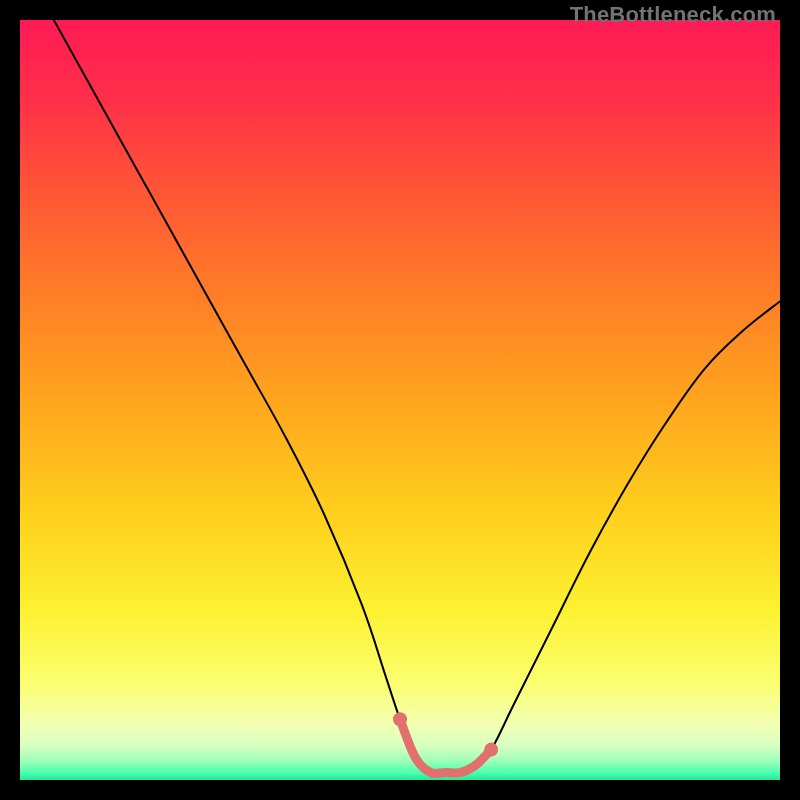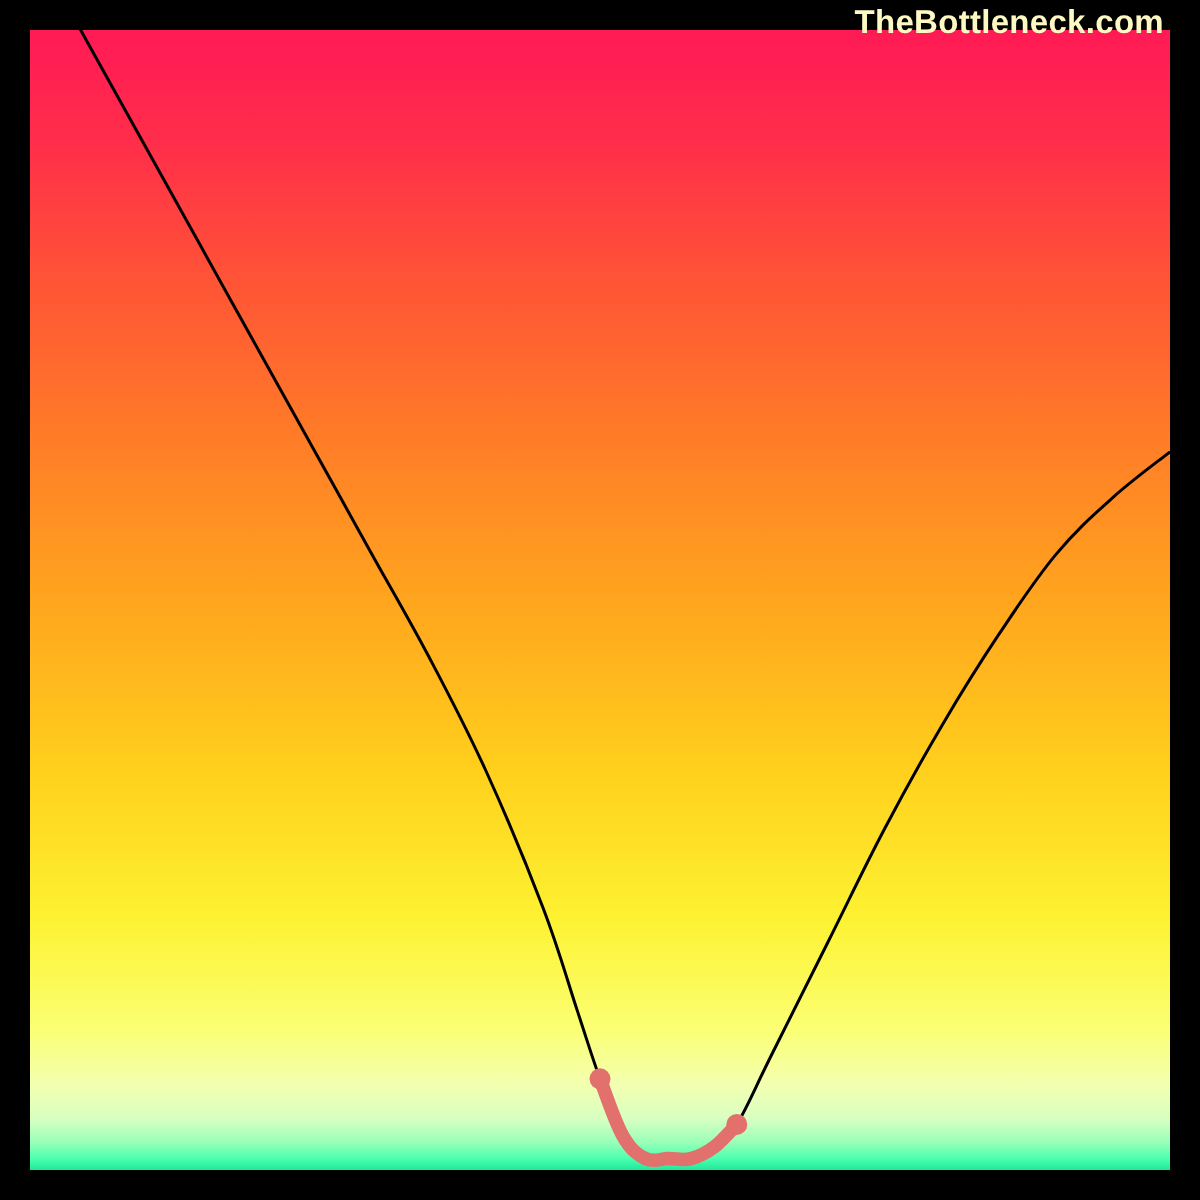--- a/index.html
+++ b/index.html
@@ -26,21 +26,21 @@
     height: 760px;
     overflow: hidden;
   }
   .watermark {
     position: absolute;
     top: 2px;
     right: 24px;
     font-family: Arial, Helvetica, sans-serif;
     font-size: 22px;
     font-weight: 600;
-    color: #fef9c3;
+    color: #737373;
     letter-spacing: 0.2px;
   }
   svg { display: block; }
 </style>
 </head>
 <body>
 
 <div class="frame">
   <div class="plot">
     <svg id="chart-svg" width="760" height="760" viewBox="0 0 760 760">

